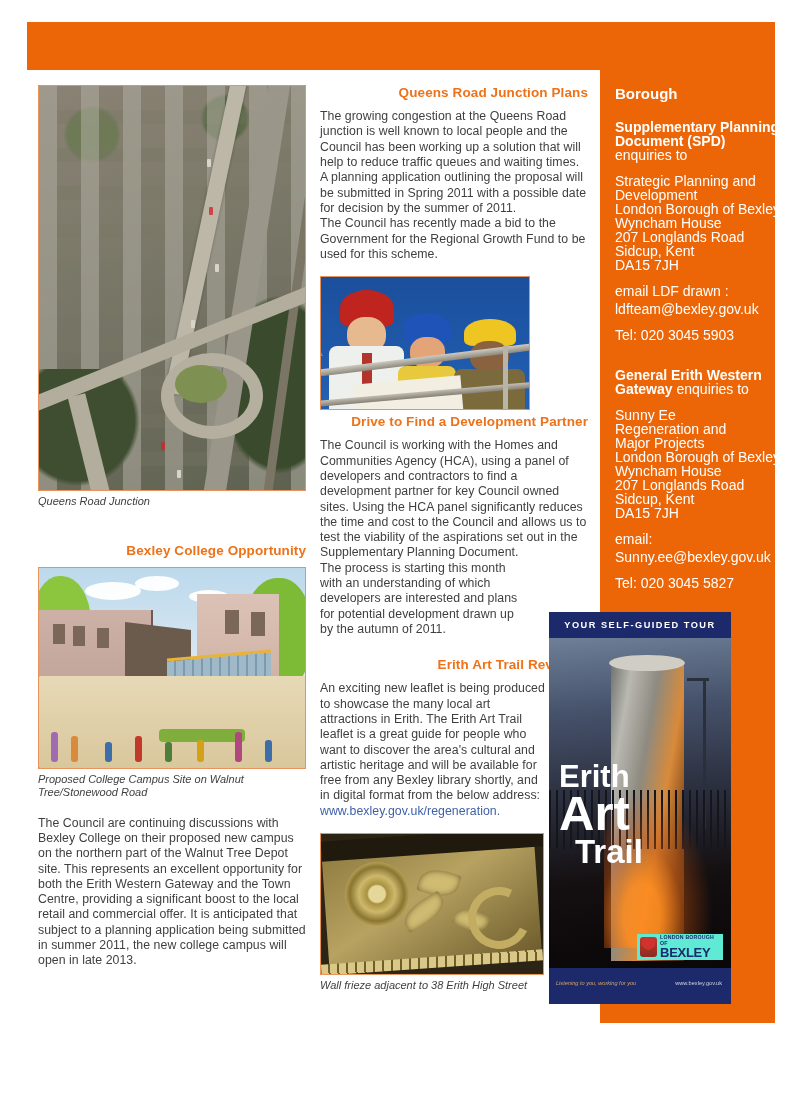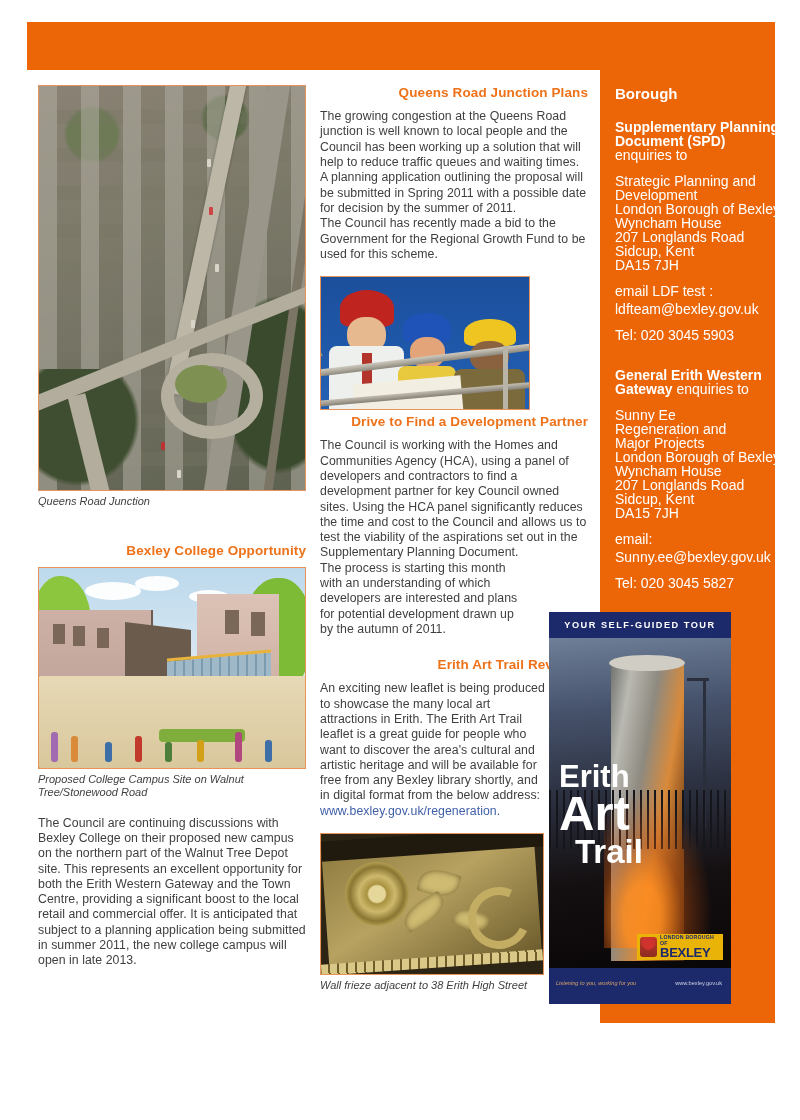--- a/index.html
+++ b/index.html
@@ -153,21 +153,21 @@
     border-radius:6px 6px 0 0;}
   .poster .column-top{position:absolute;left:33%;top:5%;width:42%;height:5%;
     background:#cfcdc4;border-radius:50%;}
   .poster .lamp{position:absolute;right:14%;top:12%;width:3px;height:46%;background:#2a2f3c;}
   .poster .lamp-h{position:absolute;right:12%;top:12%;width:22px;height:3px;background:#2a2f3c;}
   .poster .fence{position:absolute;left:0;right:0;top:46%;height:18%;
     background:repeating-linear-gradient(90deg,#15151c 0 2px,transparent 2px 7px);}
   .poster .t1{position:absolute;left:10px;top:150px;color:#fff;font-size:31px;line-height:30px;font-weight:bold;}
   .poster .t2{position:absolute;left:10px;top:178px;color:#fff;font-size:49px;line-height:46px;font-weight:bold;}
   .poster .t3{position:absolute;left:26px;top:224px;color:#fff;font-size:33px;line-height:32px;font-weight:bold;}
-  .poster .bexbox{position:absolute;right:8px;bottom:44px;width:86px;height:26px;background:#eab308;
+  .poster .bexbox{position:absolute;right:8px;bottom:44px;width:86px;height:26px;background:#5eead4;
     display:flex;align-items:center;gap:3px;padding:0 3px;box-sizing:border-box;}
   .poster .bexbox .crest{width:18px;height:20px;background:
      radial-gradient(circle at 50% 30%,#d0332e 0 40%,transparent 41%),
      linear-gradient(#c0392b,#8e2b20);border-radius:3px;}
   .poster .bexbox .tx{line-height:1;}
   .poster .bexbox .l1{font-size:5.2px;font-weight:bold;color:#1b2a6b;letter-spacing:.2px;}
   .poster .bexbox .l2{font-size:13px;font-weight:bold;color:#1b2a6b;letter-spacing:-.3px;}
   .poster .botbar{position:absolute;left:0;right:0;bottom:0;height:36px;background:#1c2a6b;}
   .poster .botbar .lft{position:absolute;left:7px;top:12px;color:#d8a46a;font-size:5.6px;font-style:italic;}
   .poster .botbar .rgt{position:absolute;right:9px;top:12px;color:#cfd2e4;font-size:5.6px;}
@@ -304,21 +304,21 @@
 
     <p class="c-block">
       <span class="c-strong">Supplementary Planning Document (SPD)</span><span> enquiries to</span>
     </p>
     <p class="c-block" style="white-space:pre-line;">Strategic Planning and Development
 London Borough of Bexley
 Wyncham House
 207 Longlands Road
 Sidcup, Kent
 DA15 7JH</p>
-    <p class="c-block" style="margin-bottom:4px;">email LDF test :</p>
+    <p class="c-block" style="margin-bottom:4px;">email LDF drawn :</p>
     <p class="c-block">ldfteam@bexley.gov.uk</p>
     <p class="c-block" style="margin-bottom:26px;">Tel: 020 3045 5903</p>
 
     <p class="c-block">
       <span class="c-strong">General Erith Western Gateway</span><span> enquiries to</span>
     </p>
     <p class="c-block" style="white-space:pre-line;">Sunny Ee
 Regeneration and
 Major Projects
 London Borough of Bexley

